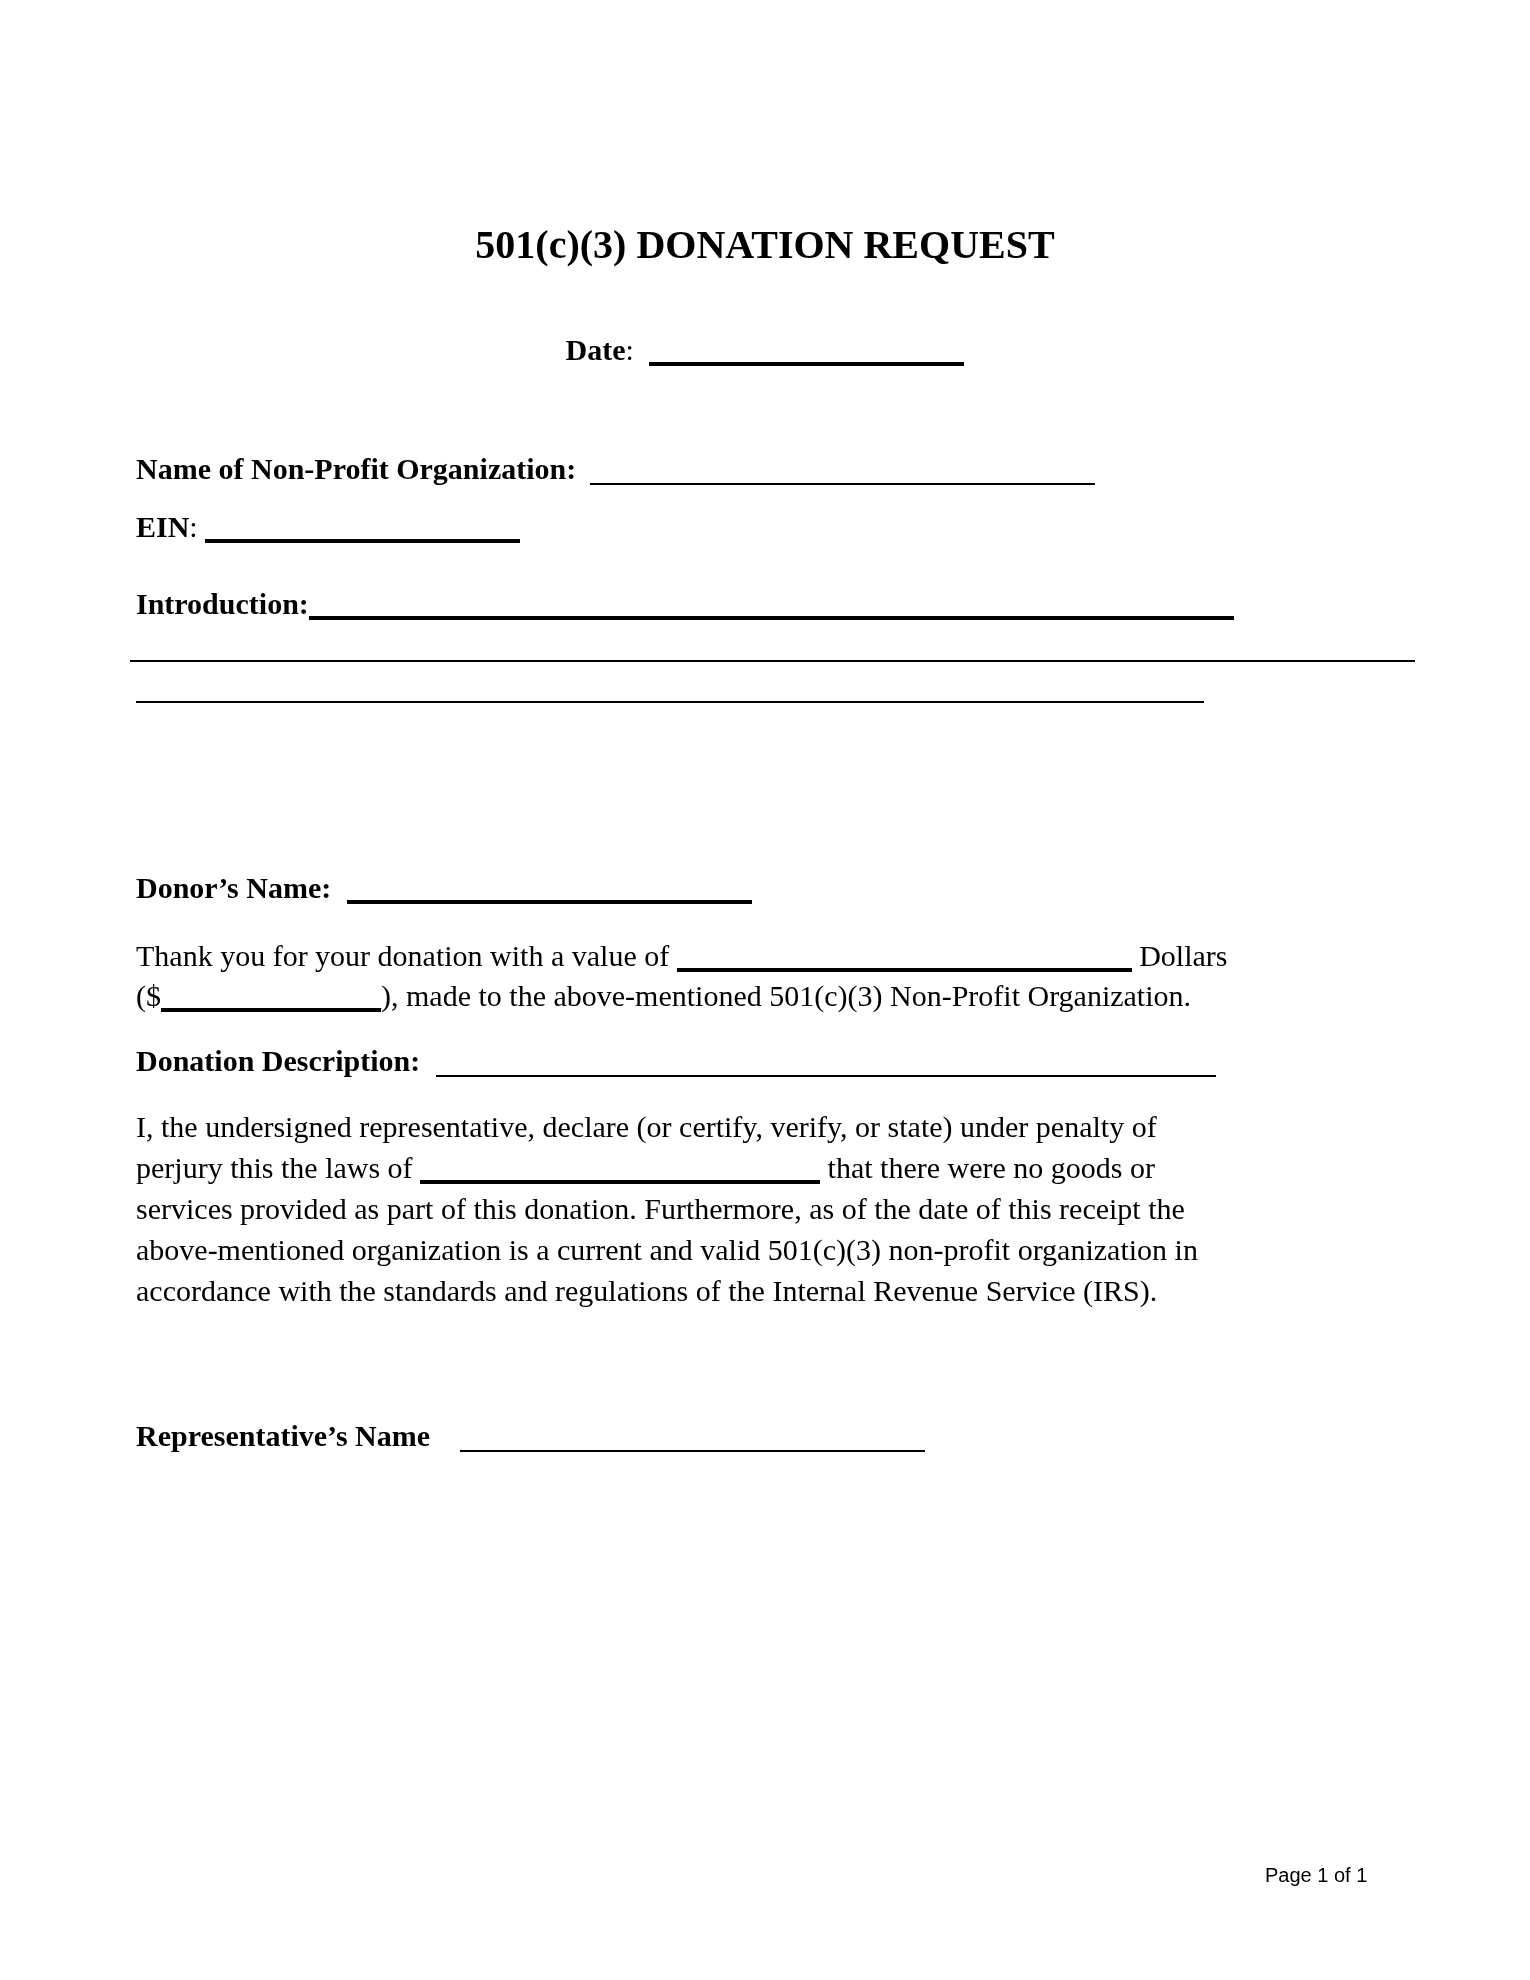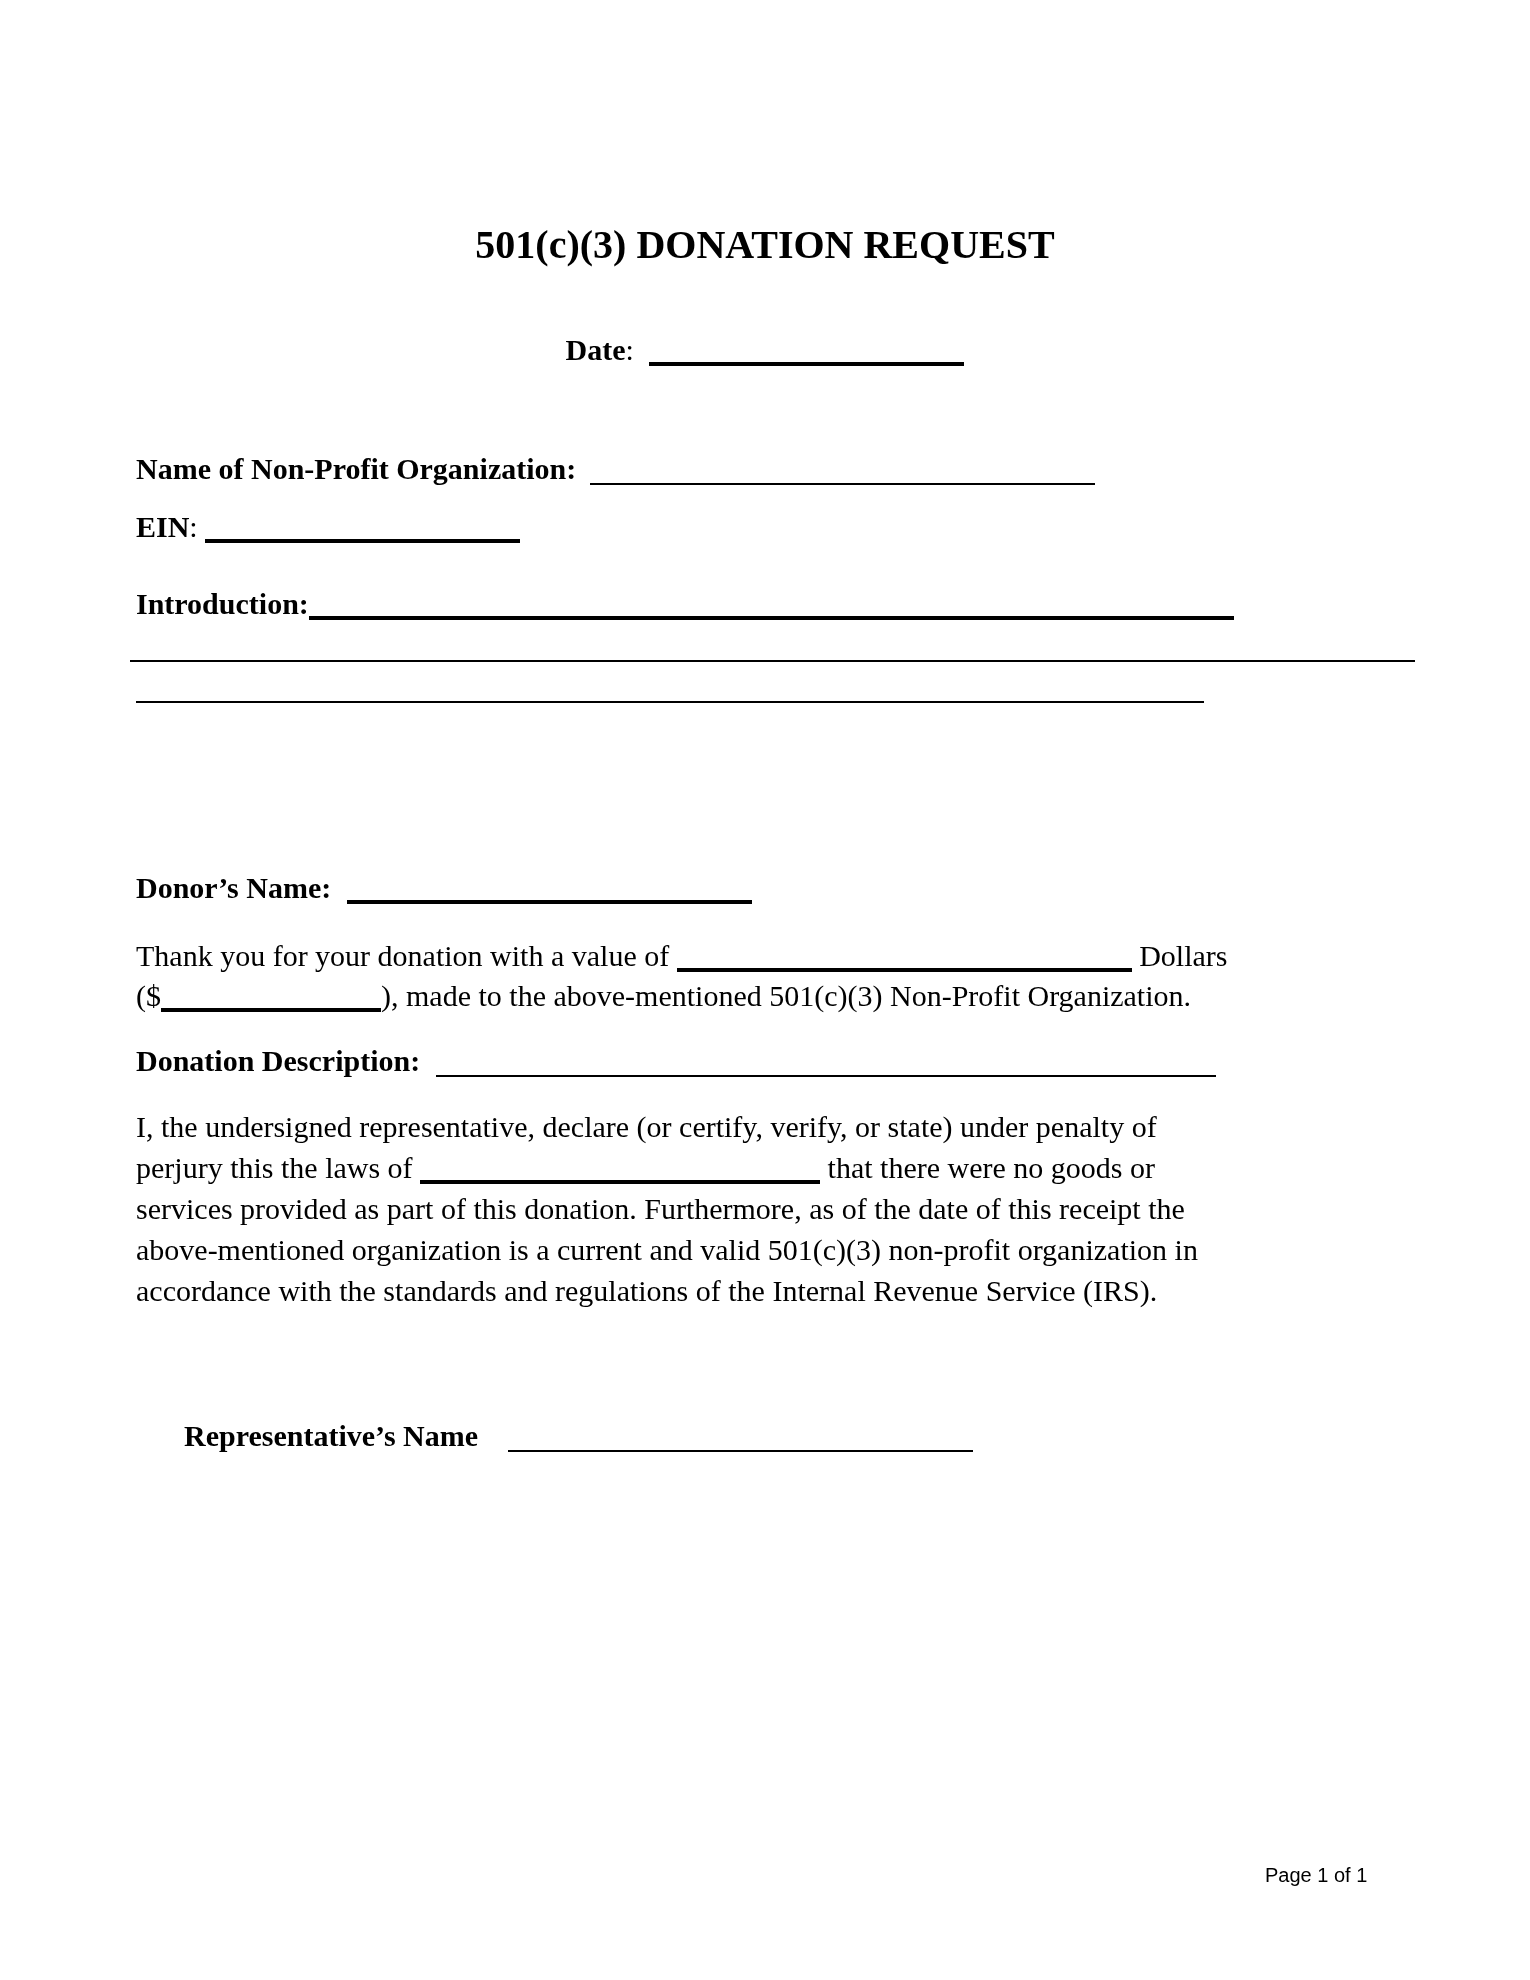--- a/index.html
+++ b/index.html
@@ -70,17 +70,17 @@
 
   <div class="row decl" style="top:1106px;">
     <div>I, the undersigned representative, declare (or certify, verify, or state) under penalty of</div>
     <div><span>perjury this the laws of</span> <span class="blank" style="width:400px;"></span> <span>that there were no goods or</span></div>
     <div>services provided as part of this donation. Furthermore, as of the date of this receipt the</div>
     <div>above-mentioned organization is a current and valid 501(c)(3) non-profit organization in</div>
     <div>accordance with the standards and regulations of the Internal Revenue Service (IRS).</div>
   </div>
 
 
-  <div class="row" style="top:1416px;margin-left:48px;"><span class="lbl">Representative’s Name</span> <span class="blank thin" style="width:465px;margin-left:22px;"></span></div>
+  <div class="row" style="top:1416px;"><span class="lbl">Representative’s Name</span> <span class="blank thin" style="width:465px;margin-left:22px;"></span></div>
 
   <div class="footer">Page 1 of 1</div>
 
 </div>
 
 </body></html>

